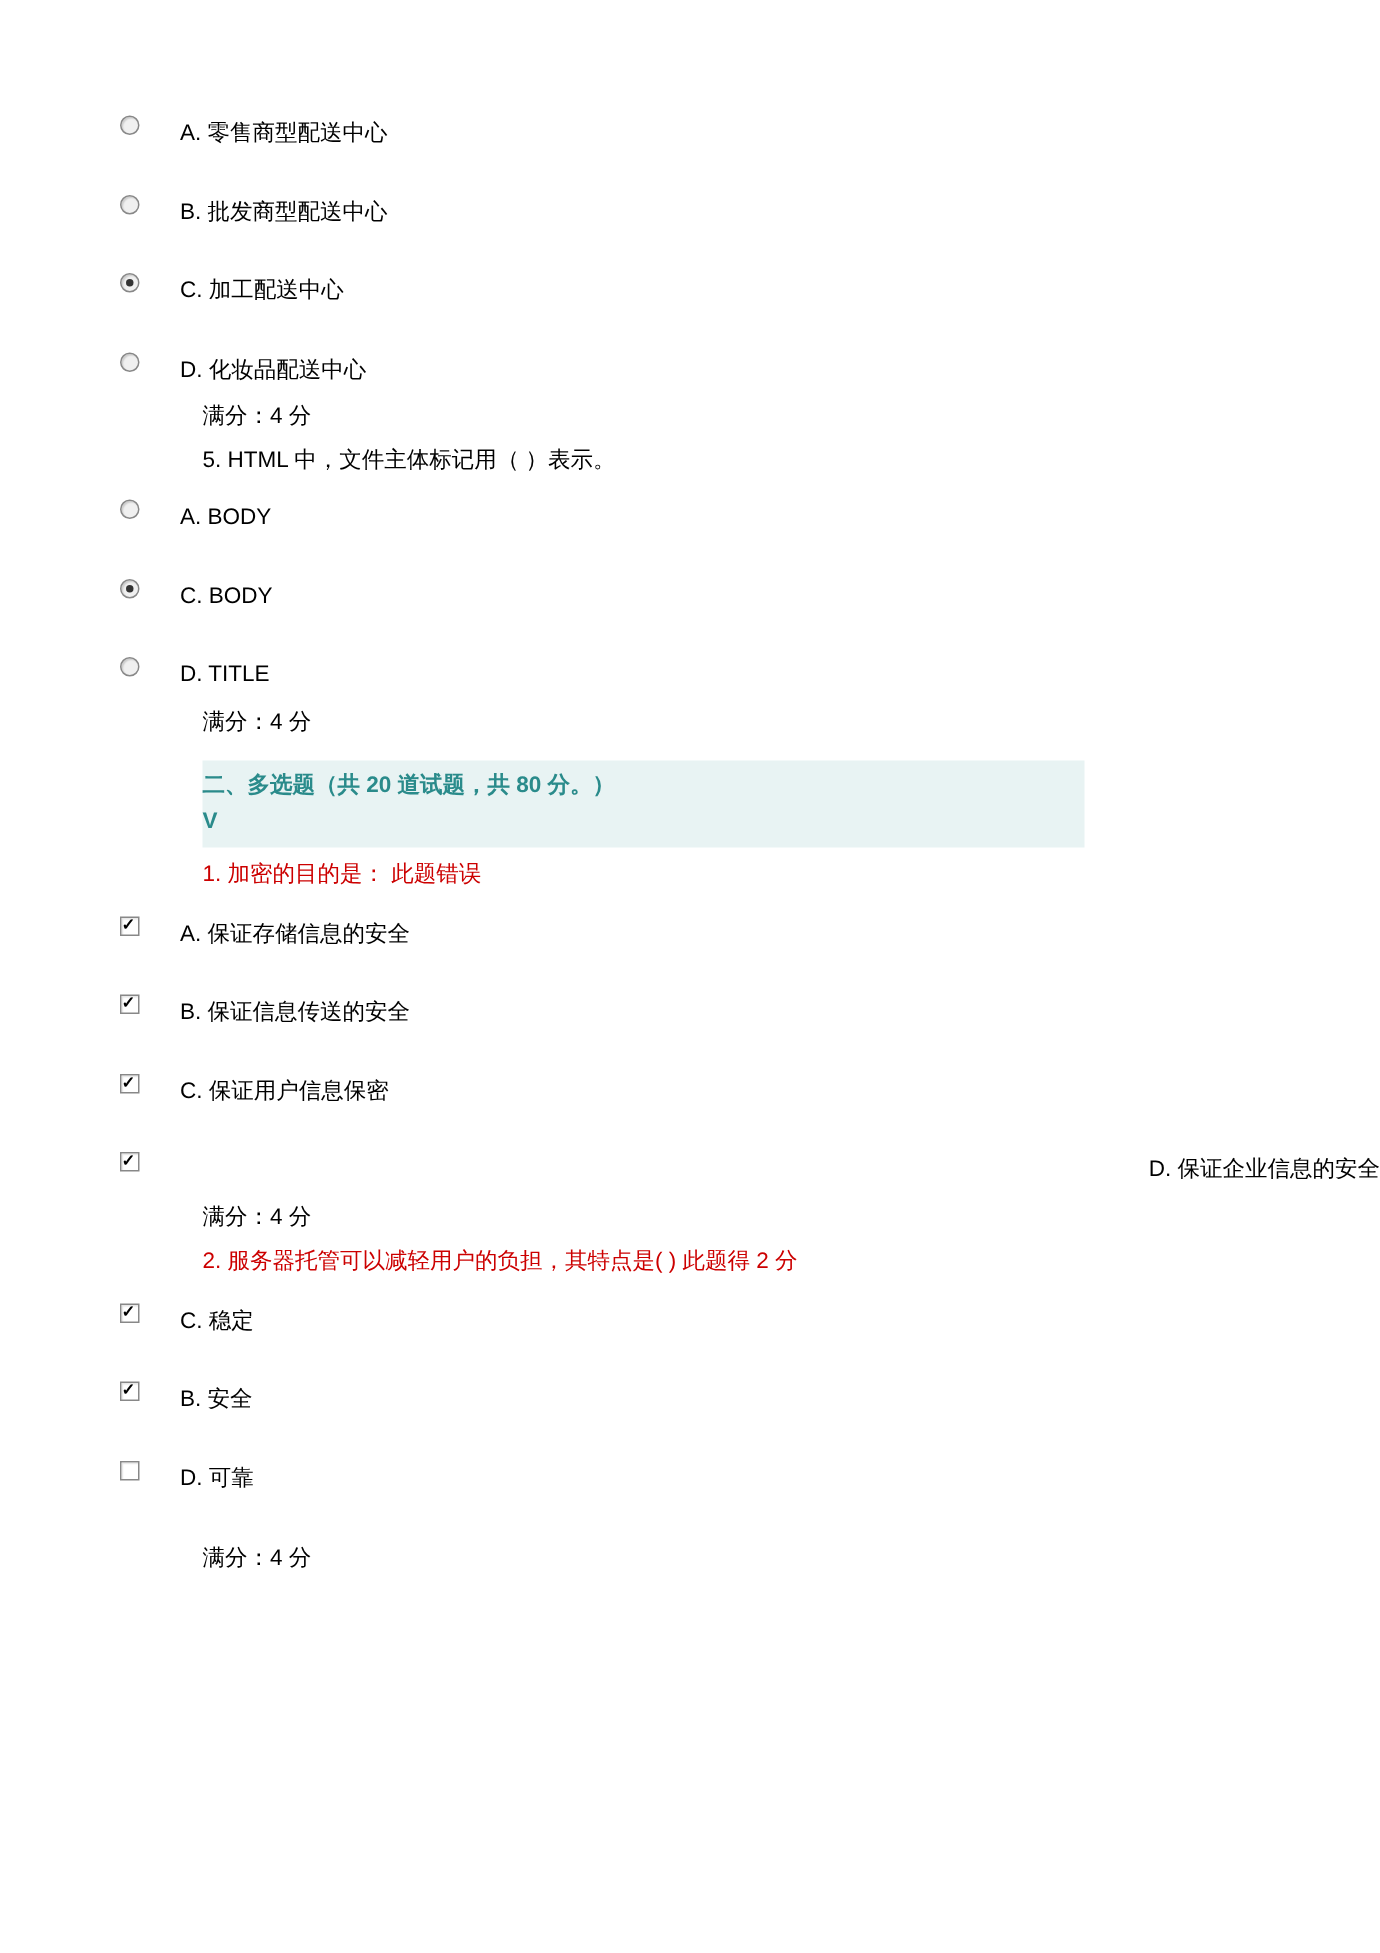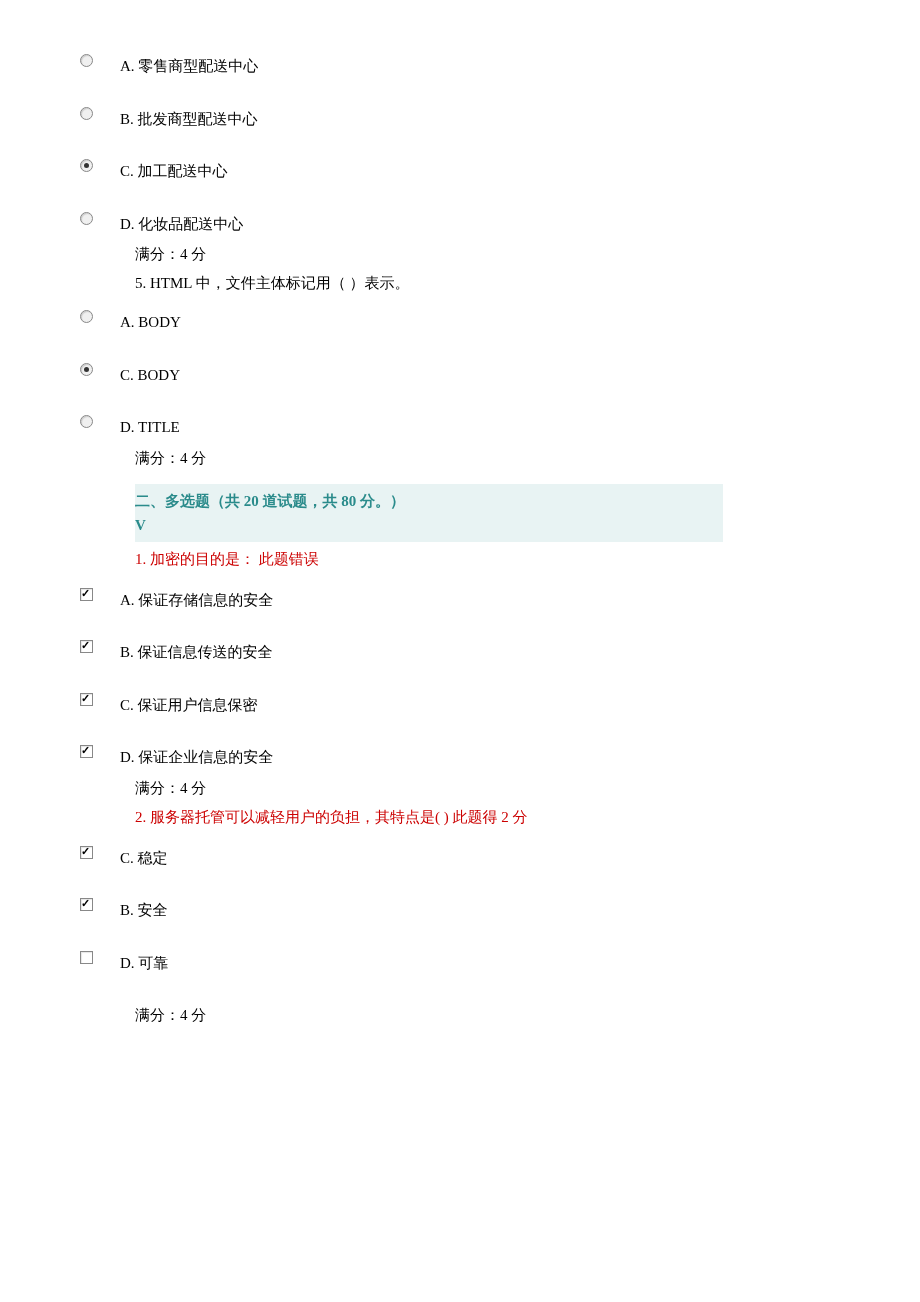--- a/index.html
+++ b/index.html
@@ -10,22 +10,21 @@
     body {
       background: #fff;
       font-family: Arial, "Microsoft YaHei", sans-serif;
       font-size: 15px;
       color: #000;
       padding: 0;
       width: 920px;
     }
     .content {
       padding-left: 80px;
-      padding-top: 53px;
-      font-family: Liberation Serif, serif;
+      padding-top: 76px;
     }
     .option-row {
       display: flex;
       align-items: flex-start;
       margin-bottom: 28px;
     }
     .option-input {
       width: 25px;
       flex-shrink: 0;
       padding-top: 1px;
@@ -174,21 +173,21 @@
         <div class="checkbox checked"></div>
       </div>
     <div class="option-label">B. 保证信息传送的安全</div>
   </div>
   <div class="option-row">
     <div class="option-input">
         <div class="checkbox checked"></div>
       </div>
     <div class="option-label">C. 保证用户信息保密</div>
   </div>
-  <div class="option-row" style="margin-bottom:6px;">
+  <div class="option-row" style="margin-bottom:6px;justify-content:space-between;">
     <div class="option-input">
         <div class="checkbox checked"></div>
       </div>
     <div class="option-label">D. 保证企业信息的安全</div>
   </div>
 
   <div class="indent sub-block">
     <div class="score">满分：4 分</div>
     <div class="red error-question">2.  服务器托管可以减轻用户的负担，其特点是( ) 此题得 2 分</div>
   </div>

